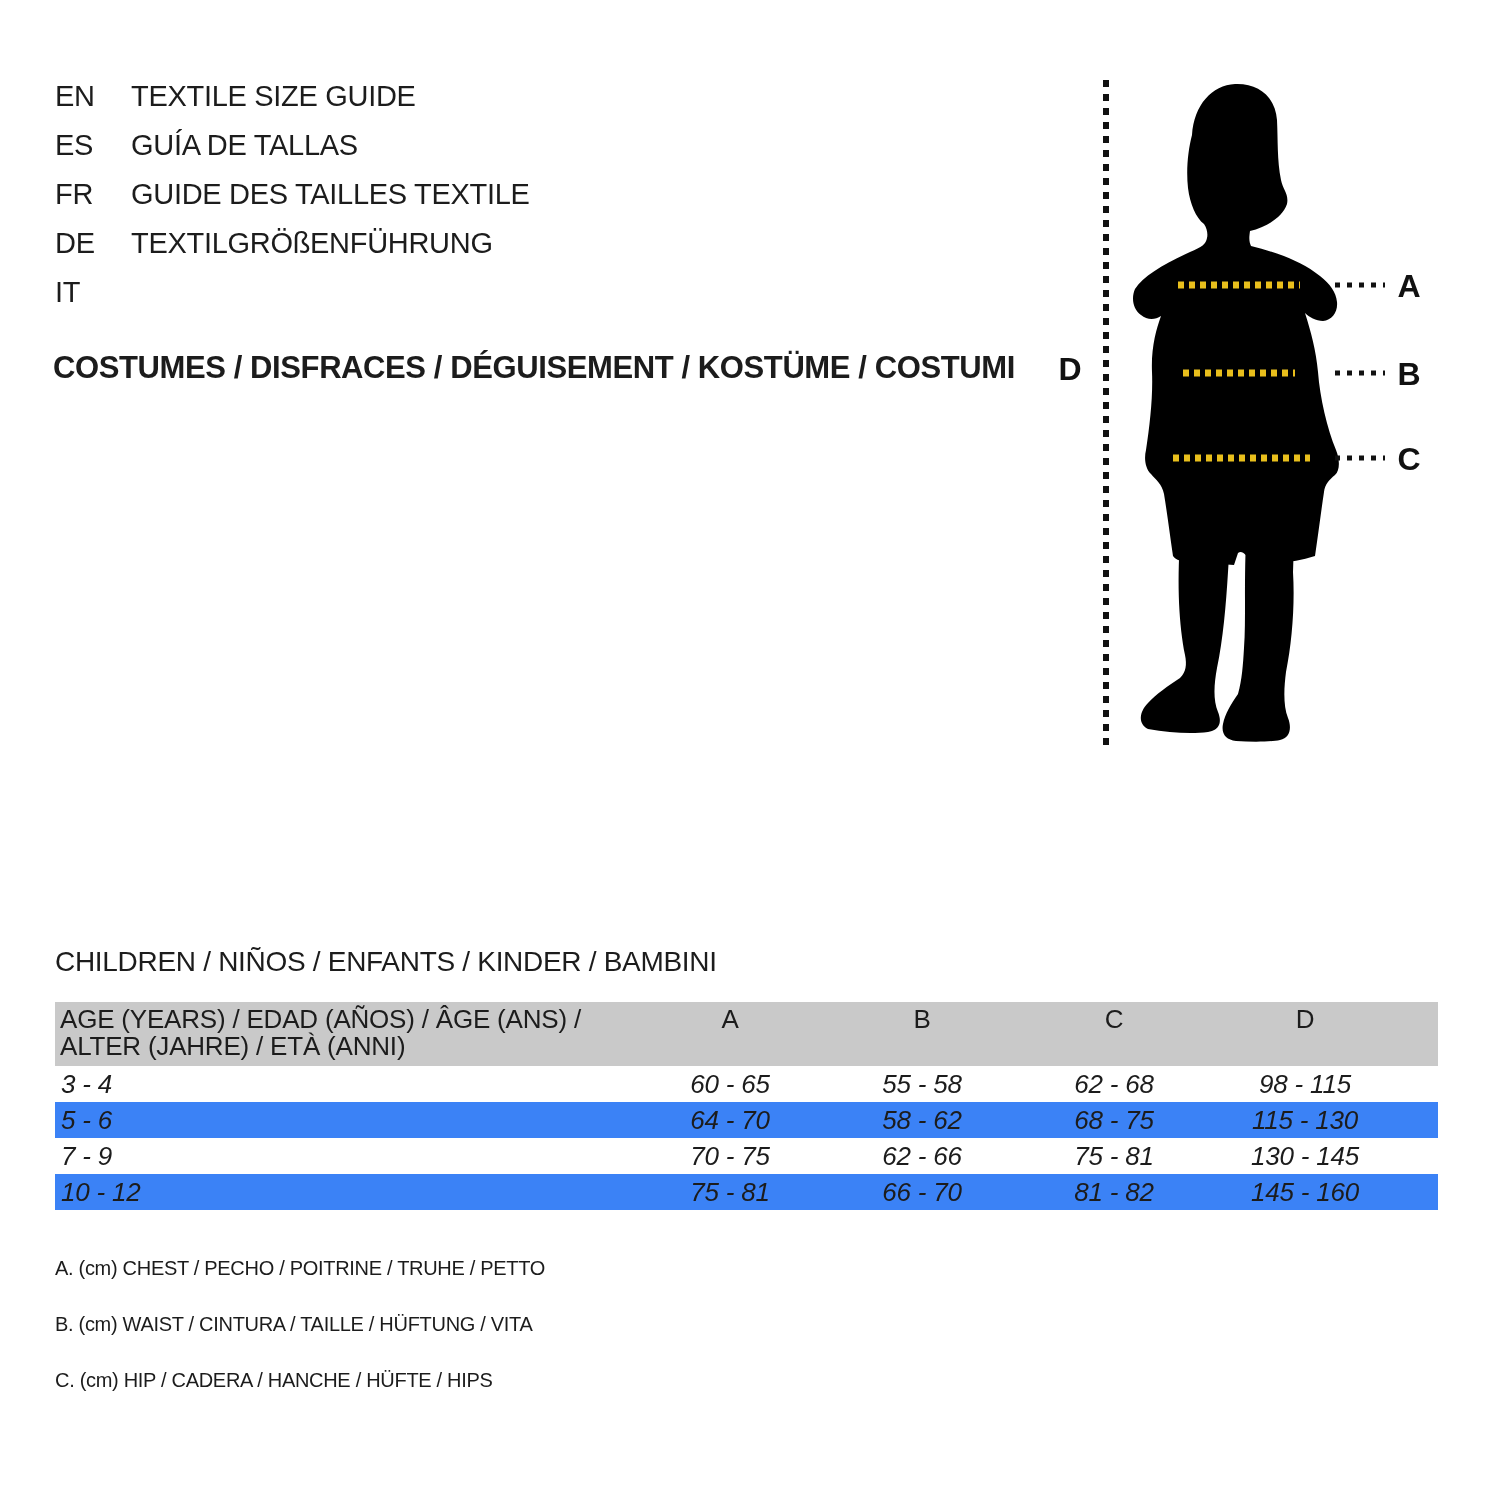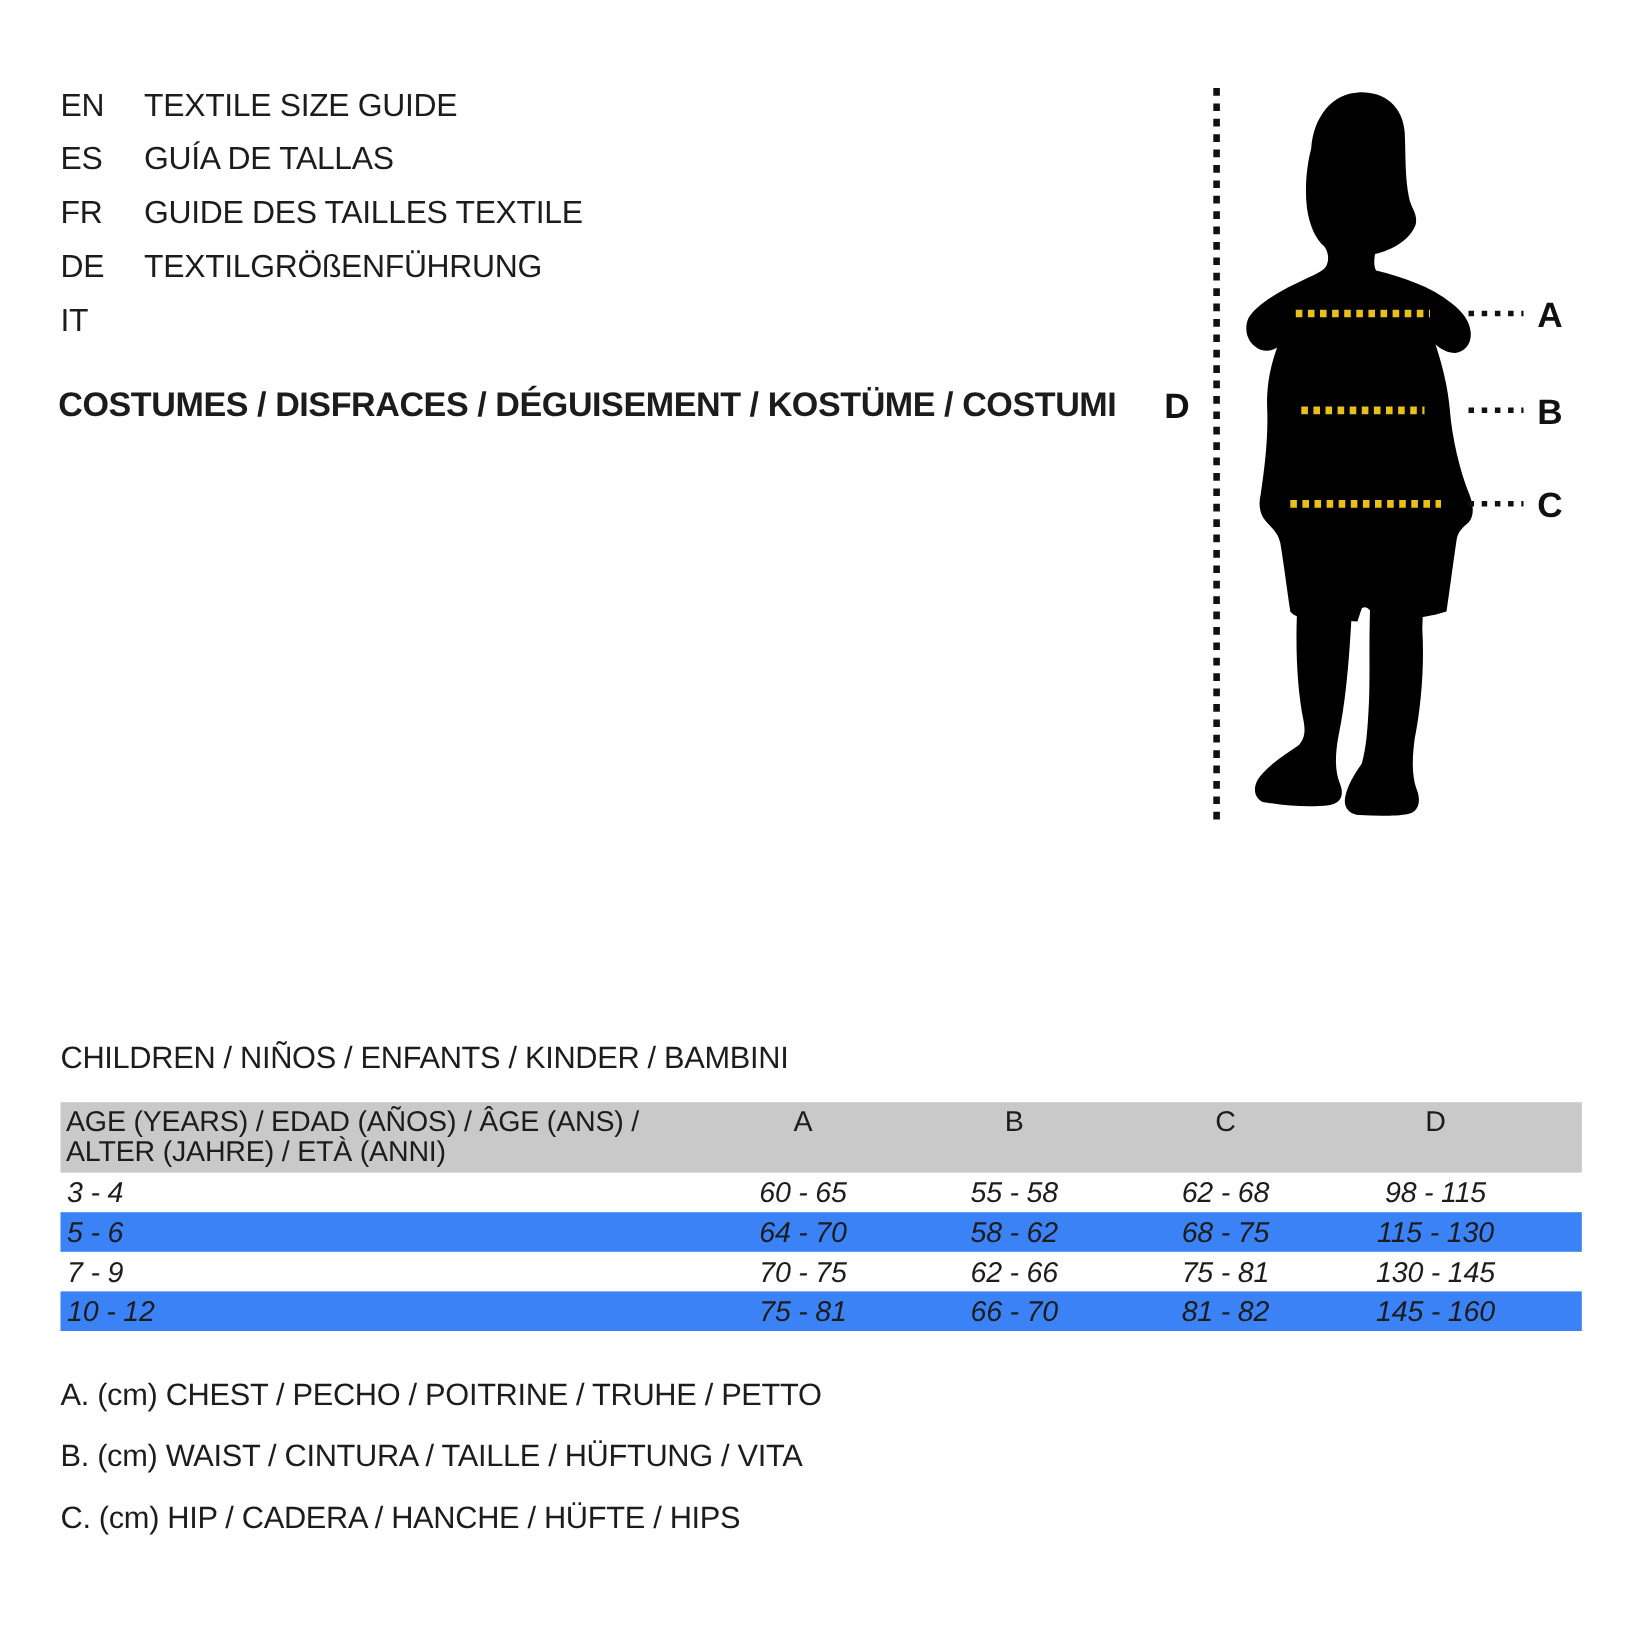--- a/index.html
+++ b/index.html
@@ -26,21 +26,21 @@
   .head-age{padding:4px 0 6px 5px;line-height:27px;}
   .head-col{text-align:center;padding-top:4px;line-height:27px;}
   .t-data{height:36px;align-items:center;font-style:italic;}
   .t-data > div{line-height:36px;}
   .stripe{background:#3b82f6;}
   .cell-age{padding-left:6px;}
   .cell-val{text-align:center;}
   .t-row > :last-child{padding-right:38px;}
   
   .legend{position:absolute;left:55px;top:1240px;}
-  .legend-line{height:56px;display:flex;align-items:center;font-size:28px;font-weight:500;
+  .legend-line{height:56px;display:flex;align-items:center;font-size:20px;font-weight:500;
     letter-spacing:-0.3px;white-space:nowrap;}
 </style>
 </head>
 <body>
 
 <div class="page">
 
   <section class="languages">
     <div class="lang-row">
       <span>EN</span>

